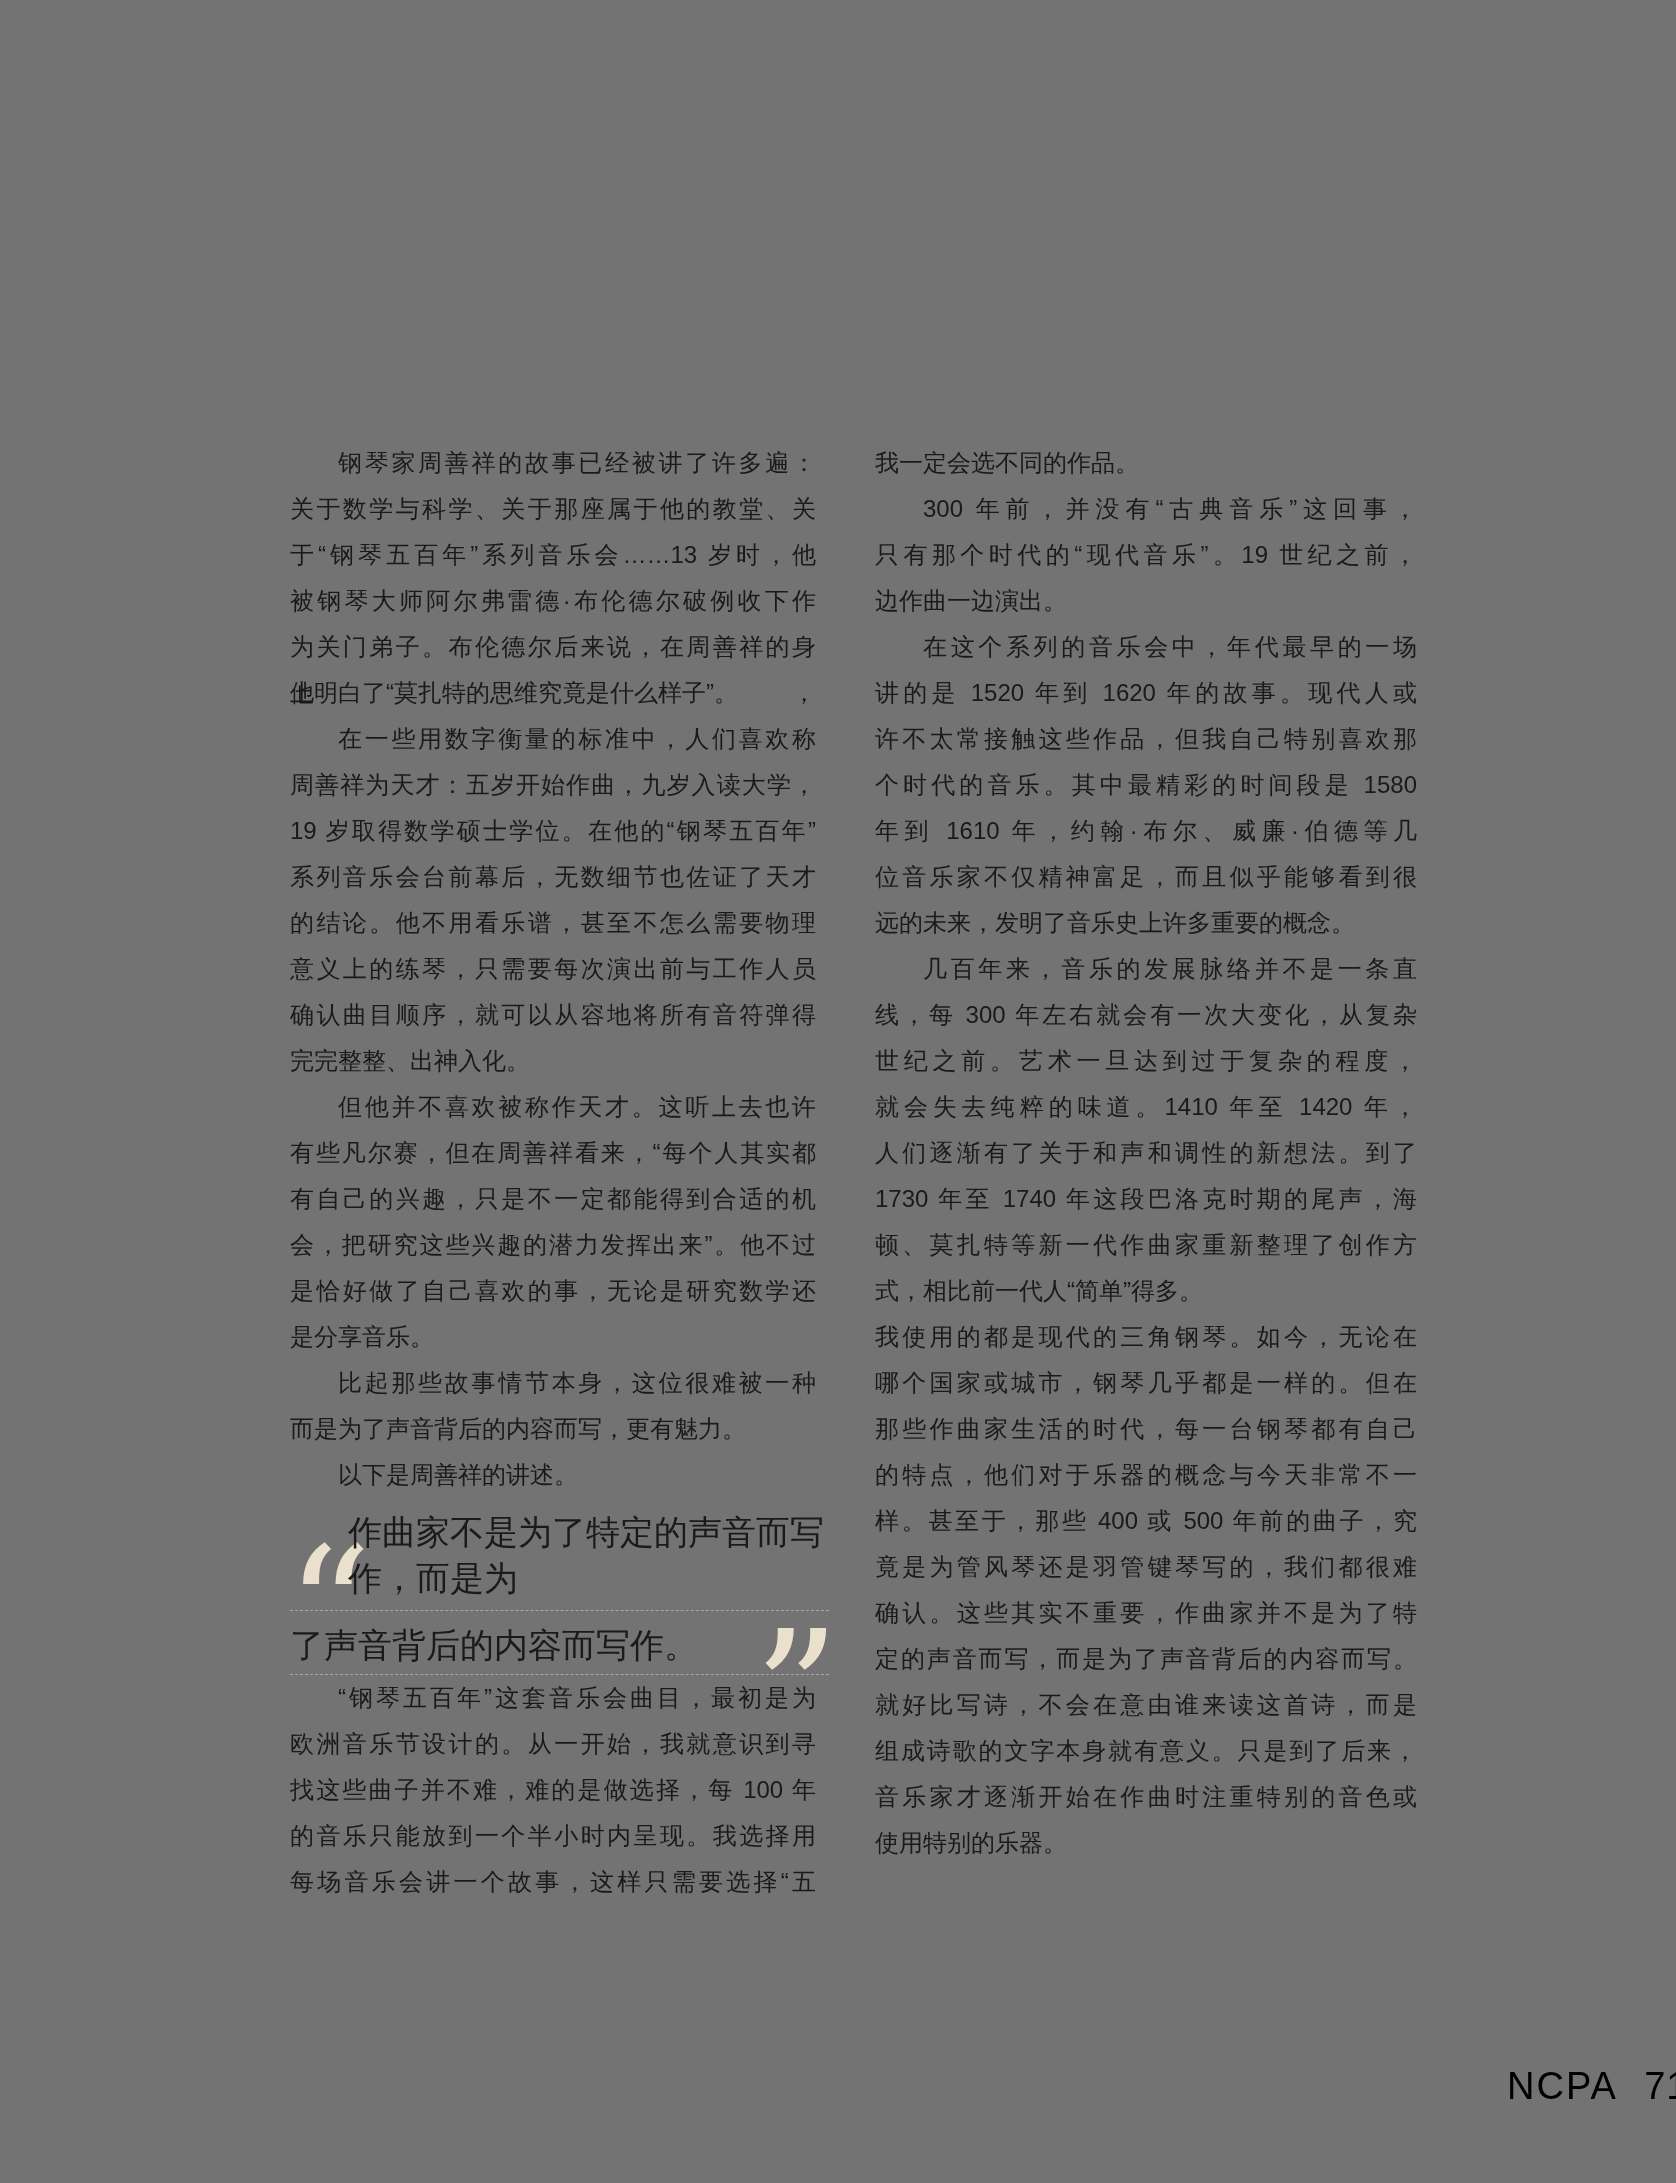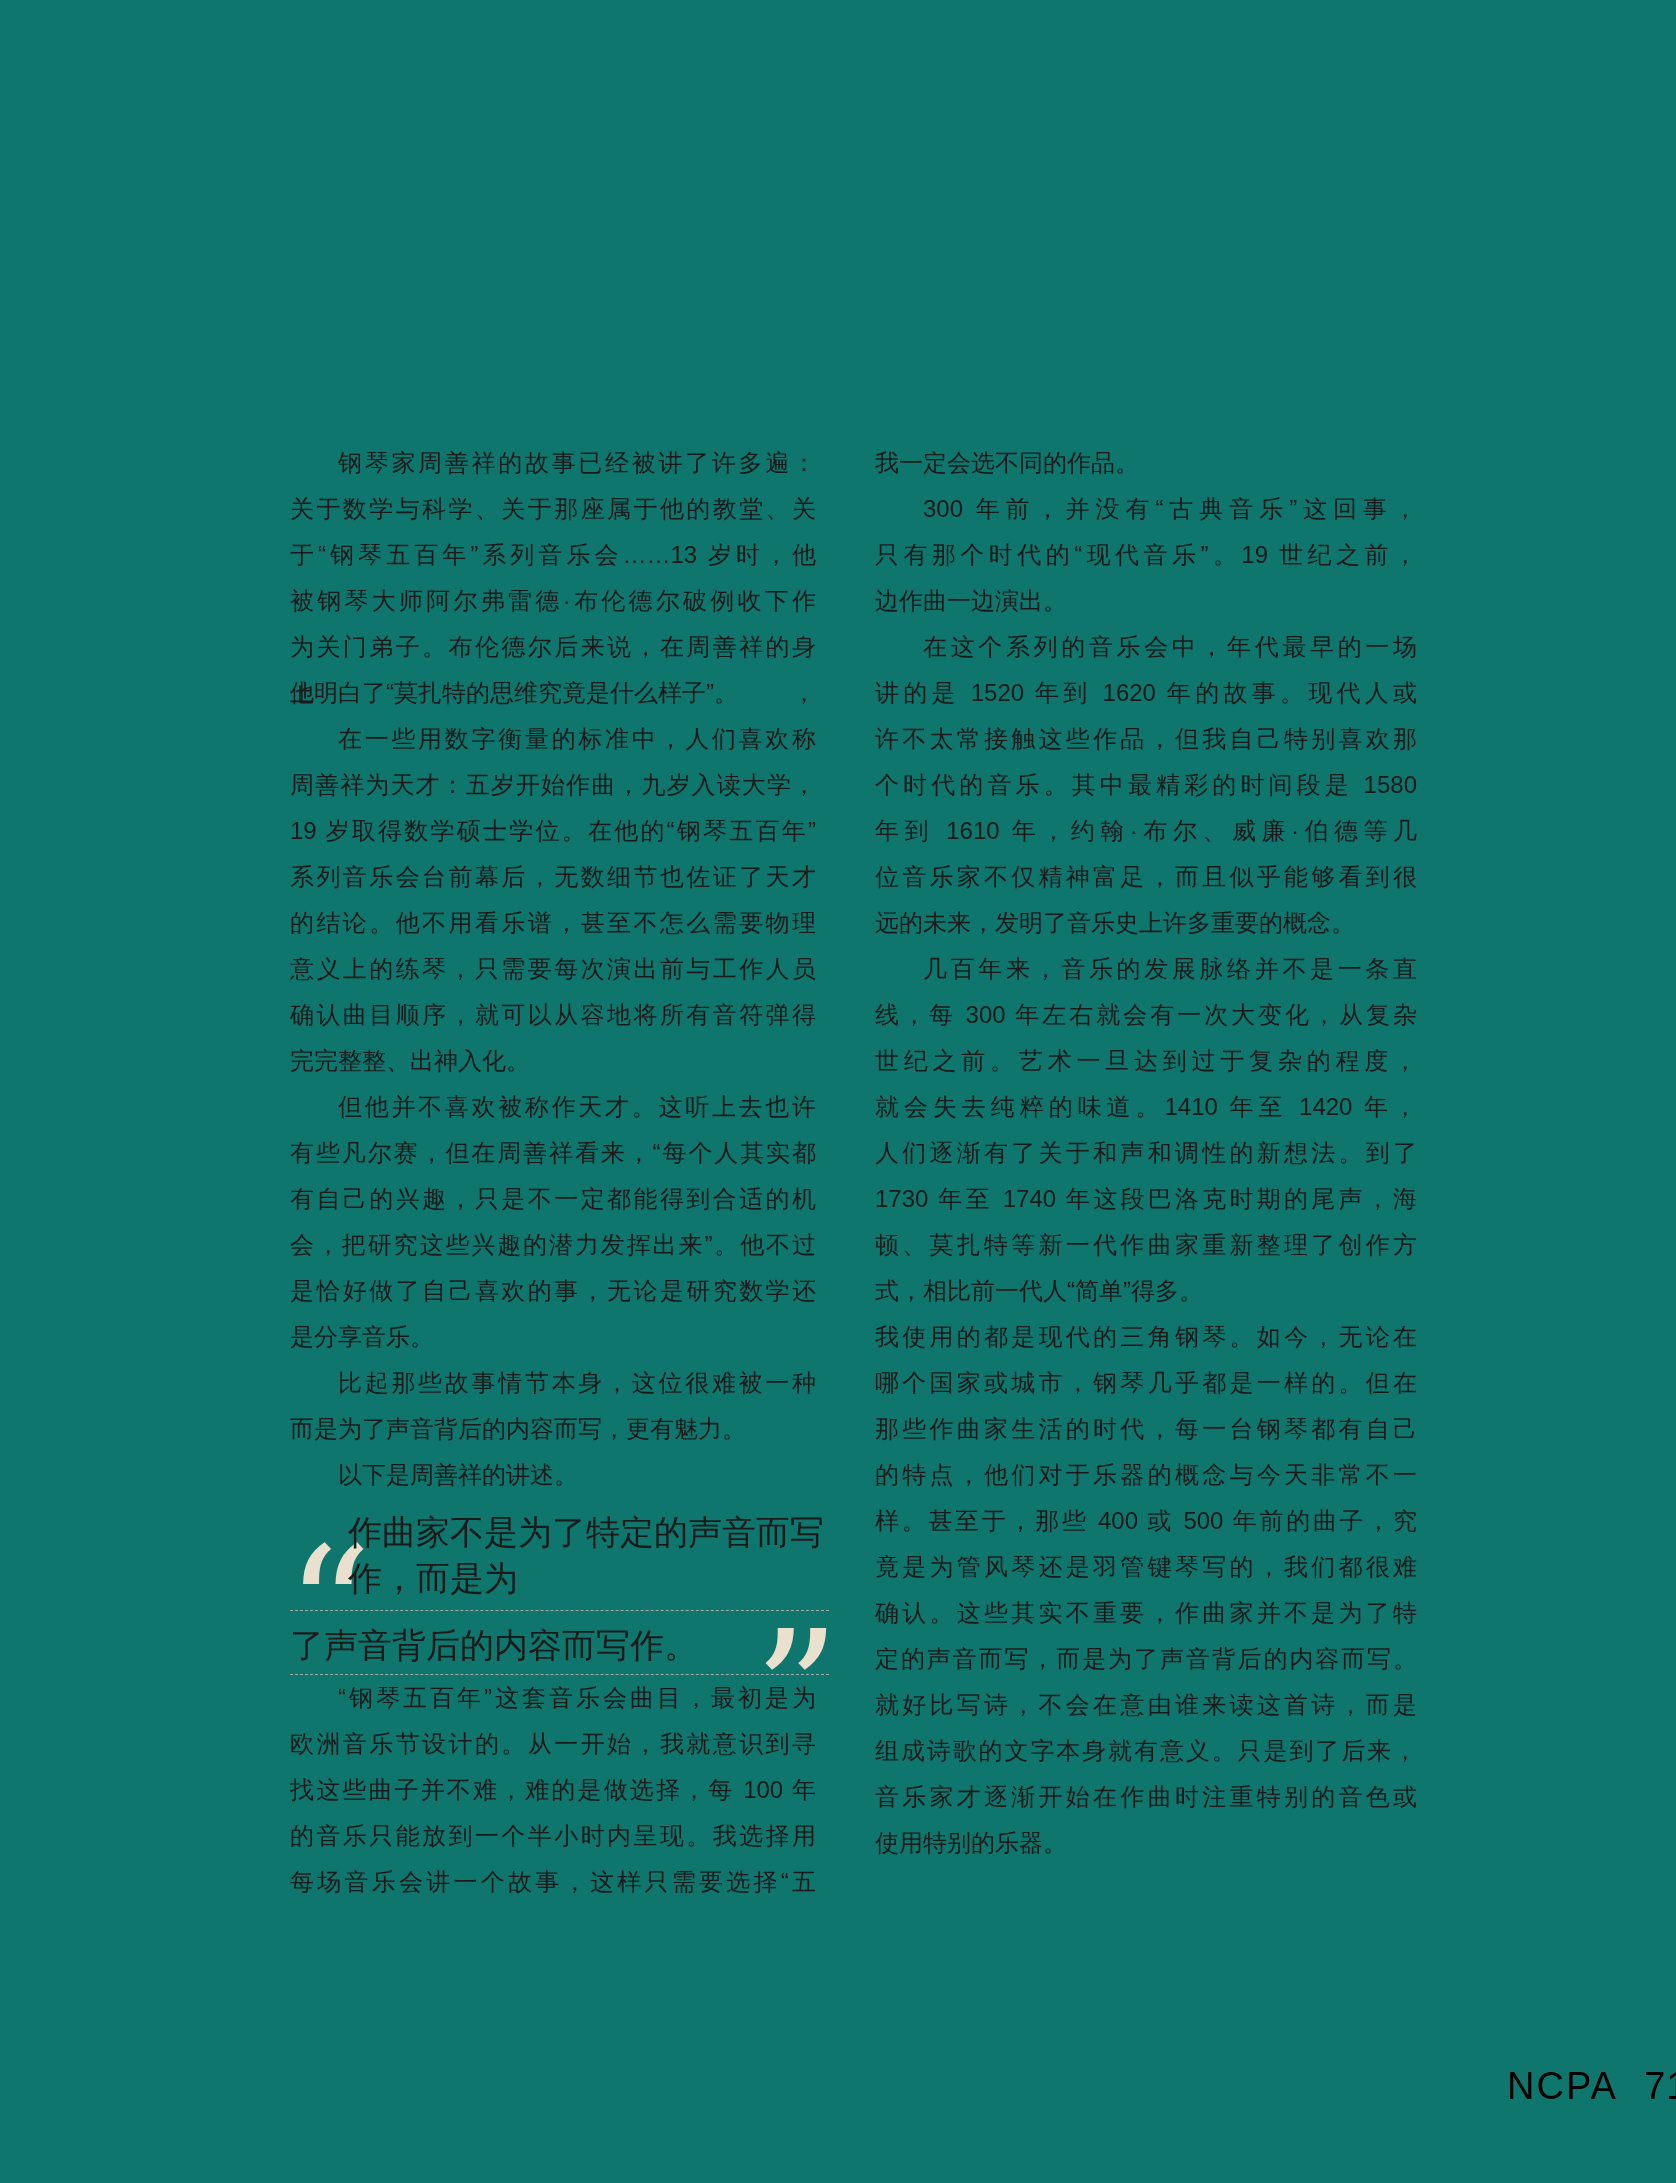--- a/index.html
+++ b/index.html
@@ -7,21 +7,21 @@
   body {
     width: 1676px; height: 2183px;
     background: #ffffff;
     font-family: "Liberation Sans", "DejaVu Sans", sans-serif;
     color: #1a1a1a;
   }
   .page {
     position: relative;
     width: 1676px; height: 2183px;
     overflow: hidden;
-    background: #0f766e;
+    background: #737373;
   }
   .col { position: absolute; top: 440px; }
   .col-left  { left: 290px;  width: 526px; }
   .col-right { left: 875px; width: 542px; }
 
   .para { margin: 0; }
   .line {
     height: 46px;
     line-height: 46px;
     font-size: 24px;

